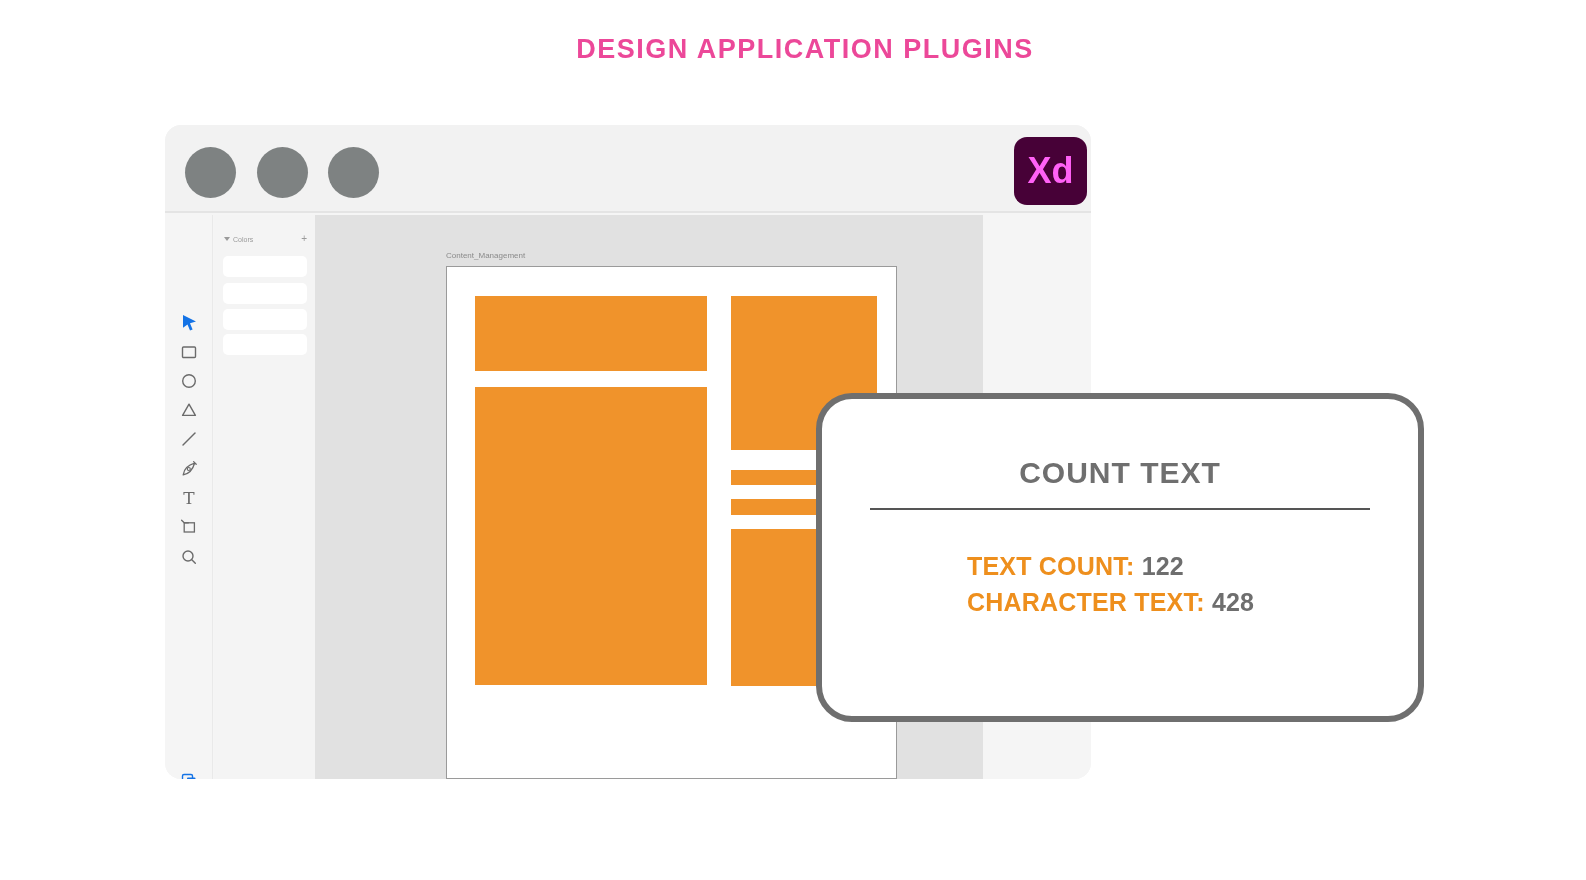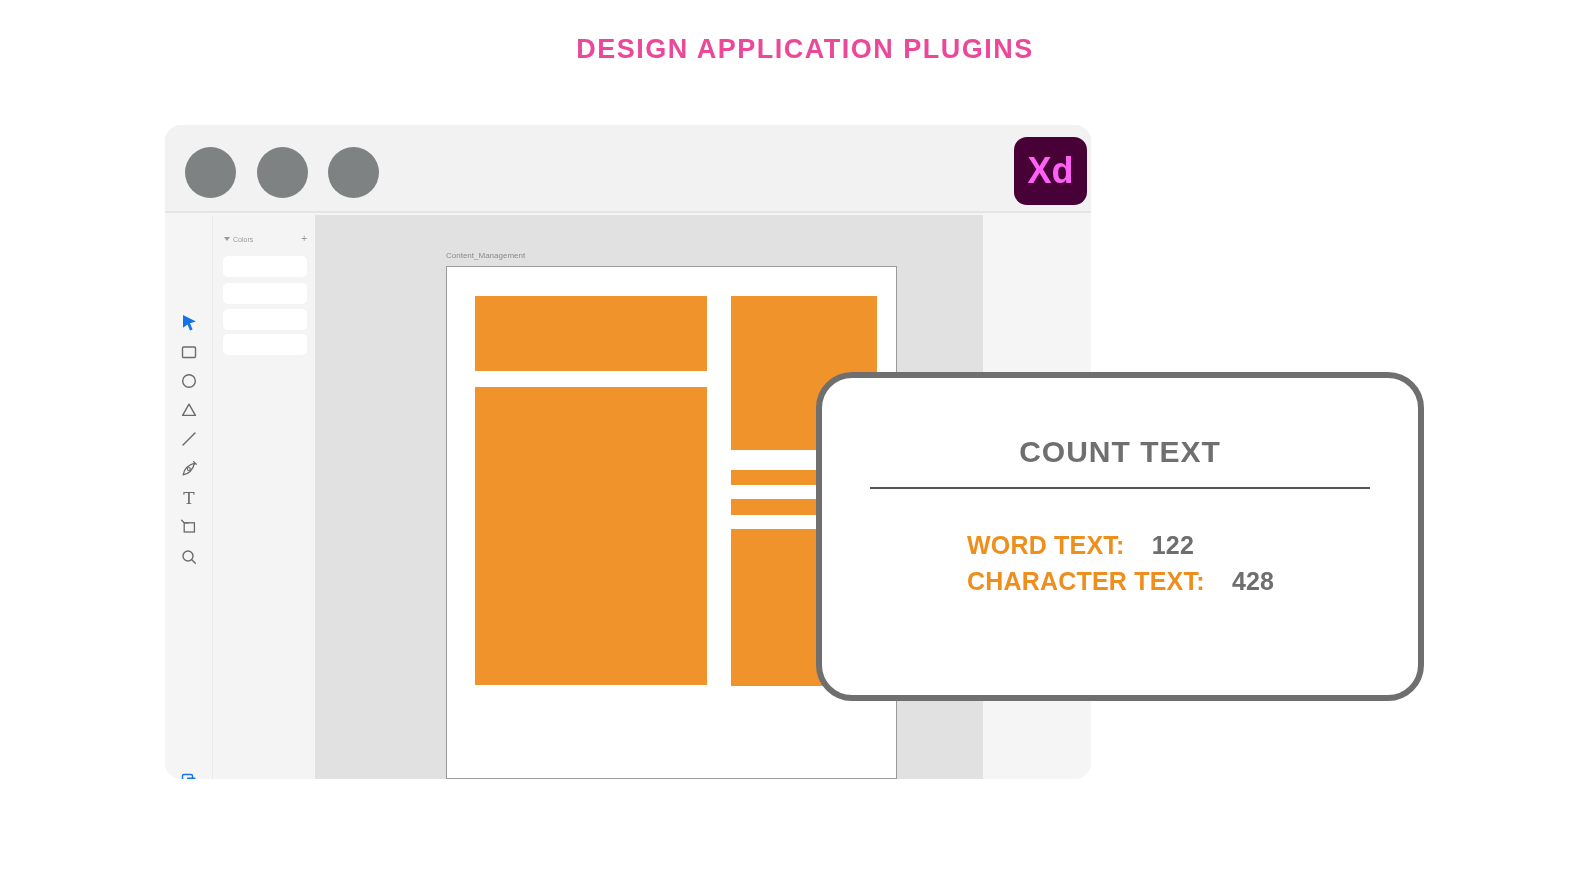--- a/index.html
+++ b/index.html
@@ -48,29 +48,29 @@
   .ob.lt { left:28px; top:29px;  width:232px; height:75px; }
   .ob.lb { left:28px; top:120px; width:232px; height:298px; }
   .ob.rt { left:284px; top:29px;  width:146px; height:154px; }
   .ob.s1 { left:284px; top:203px; width:146px; height:15px; }
   .ob.s2 { left:284px; top:232px; width:146px; height:16px; }
   .ob.rb { left:284px; top:262px; width:146px; height:157px; }
 
   .right-panel { position:absolute; left:818px; top:90px; width:108px; height:564px; background:#f5f5f5; }
 
   
-  .plugin-modal { position:absolute; left:816px; top:372px; width:608px; height:329px;
+  .plugin-modal { position:absolute; left:816px; top:393px; width:608px; height:329px;
                   background:#ffffff; border:6px solid #6f6f6f; border-radius:36px; }
   .modal-title { margin-top:58px; text-align:center; font-size:30px; line-height:32px; font-weight:700;
                  color:#6f6f6f; letter-spacing:1px; }
   .modal-divider { margin:19px auto 0 auto; width:500px; height:2px; background:#555555; }
   .modal-stats { margin:38px 0 0 145px; }
   .stat-line { font-size:25px; line-height:36px; font-weight:700; letter-spacing:0.2px; }
   .stat-label { color:#ee8f1d; }
-  .stat-value { color:#6e6e6e; margin-left:20px; }
+  .stat-value { color:#6e6e6e; margin-left:0; }
 </style>
 </head>
 <body>
 
 <div class="stage">
 
   <div class="heading">DESIGN APPLICATION PLUGINS</div>
 
   <div class="app-window">
 
@@ -182,21 +182,21 @@
     </div>
 
     <div class="right-panel"></div>
   </div>
 
   <div class="plugin-modal">
     <div class="modal-title">COUNT TEXT</div>
     <div class="modal-divider"></div>
     <div class="modal-stats">
       <div class="stat-line">
-        <span class="stat-label">WORD TEXT:</span>
+        <span class="stat-label">TEXT COUNT:</span>
         <span class="stat-value">122</span>
       </div>
       <div class="stat-line">
         <span class="stat-label">CHARACTER TEXT:</span>
         <span class="stat-value">428</span>
       </div>
     </div>
   </div>
 
 </div>

